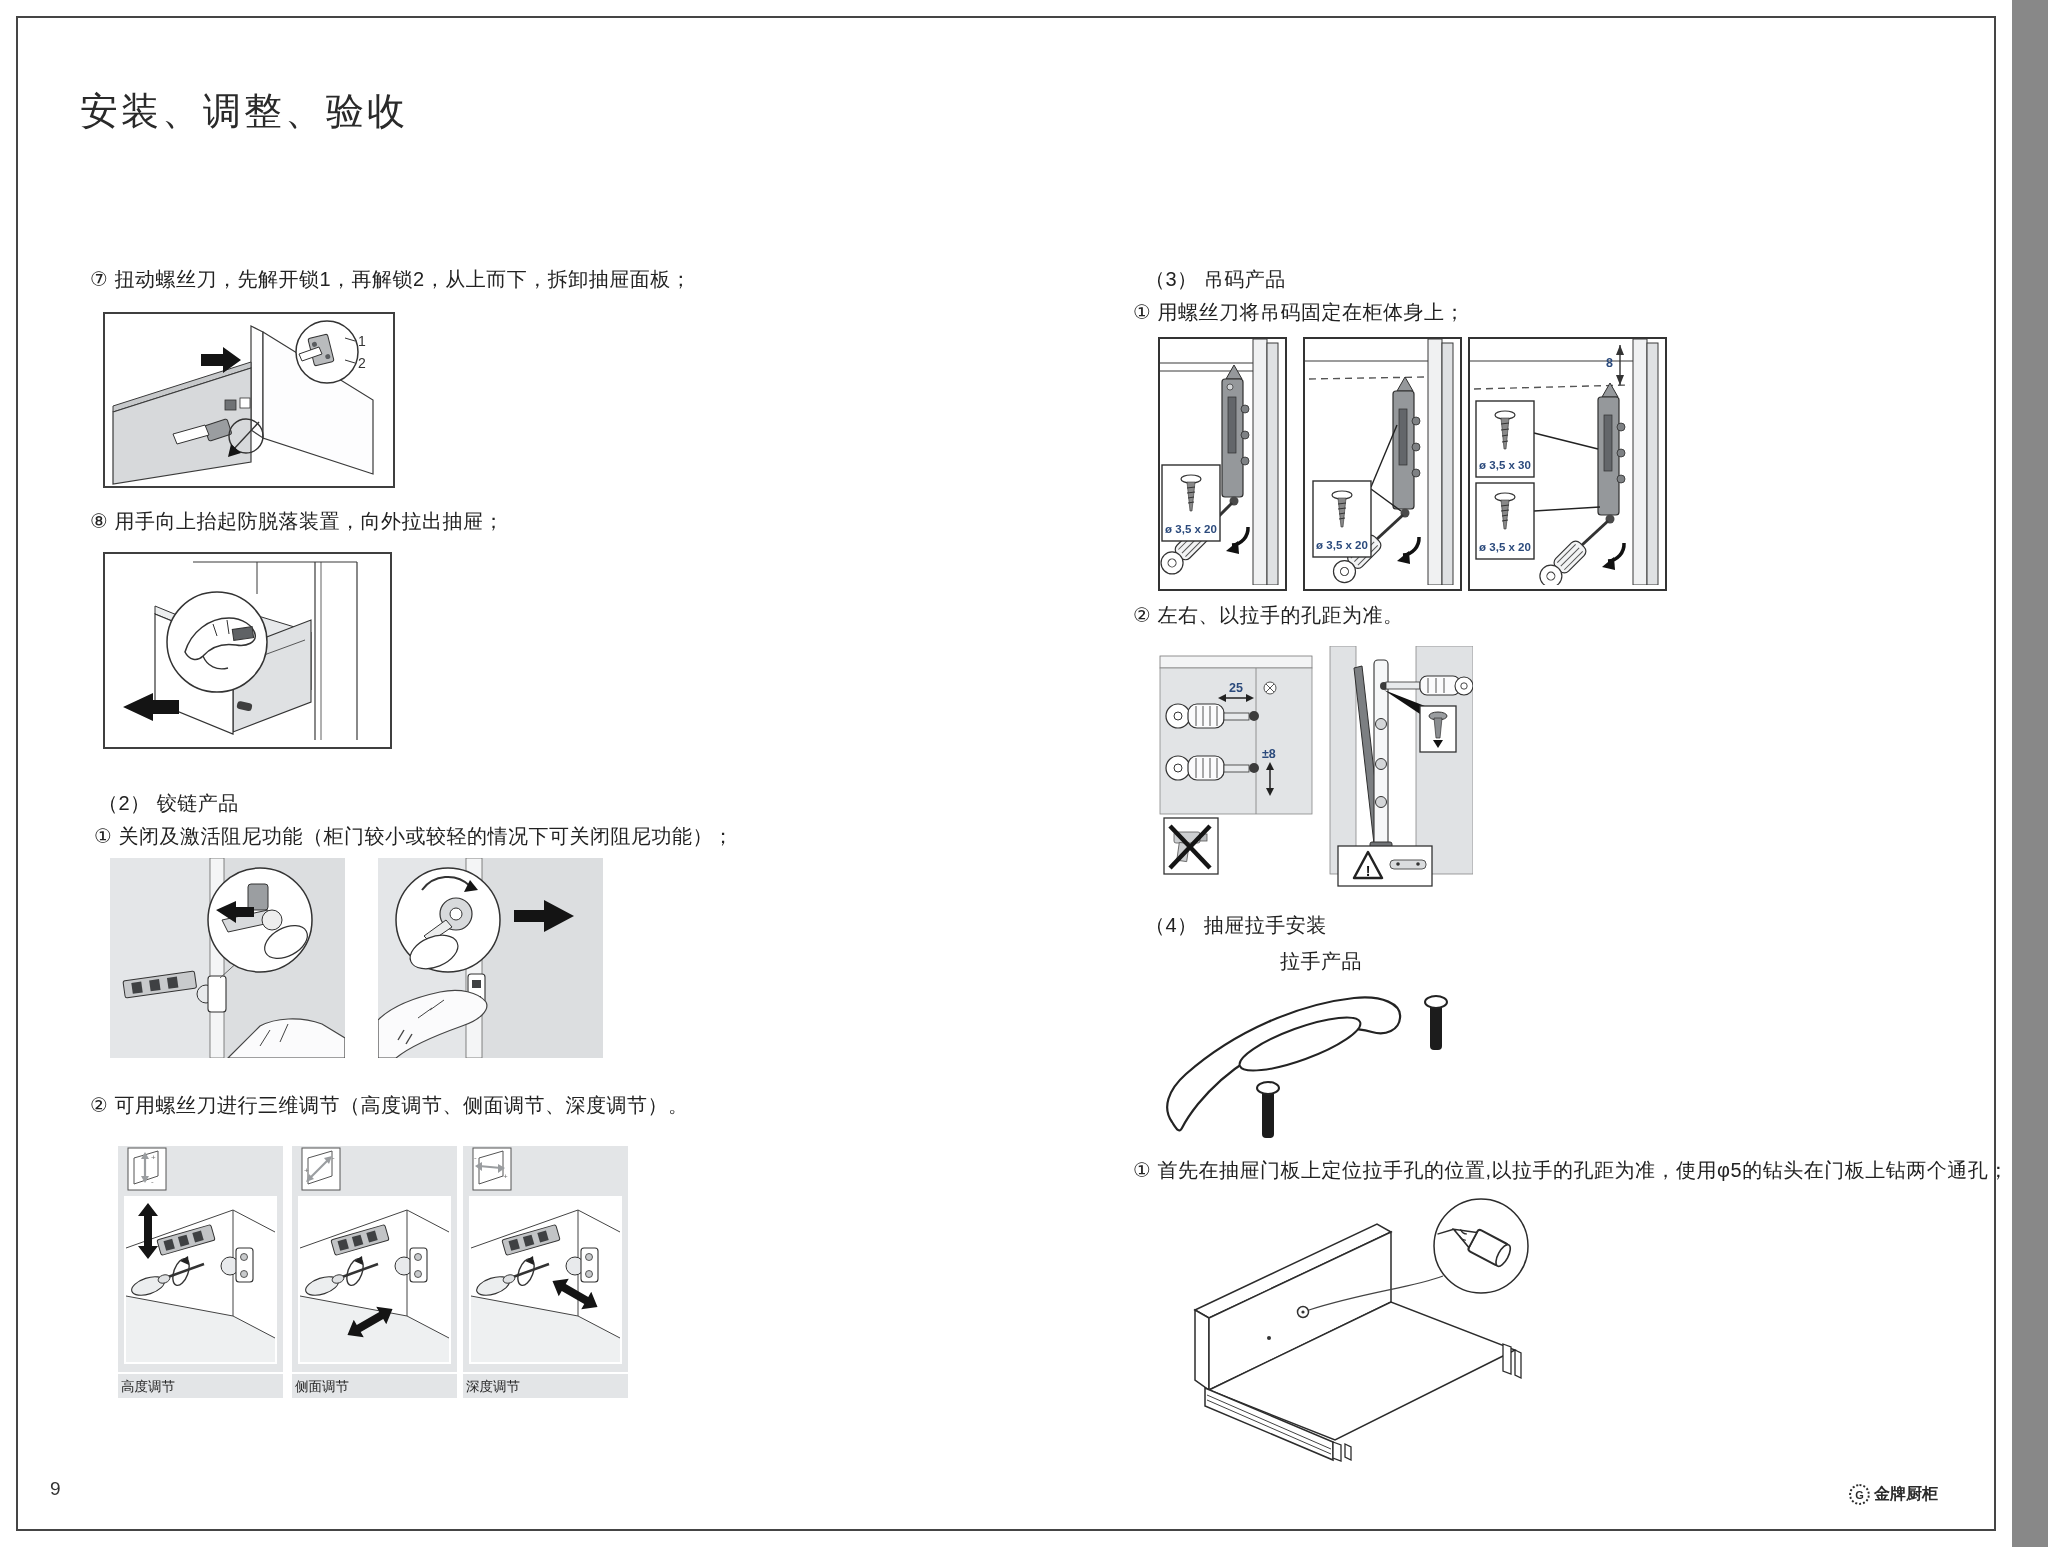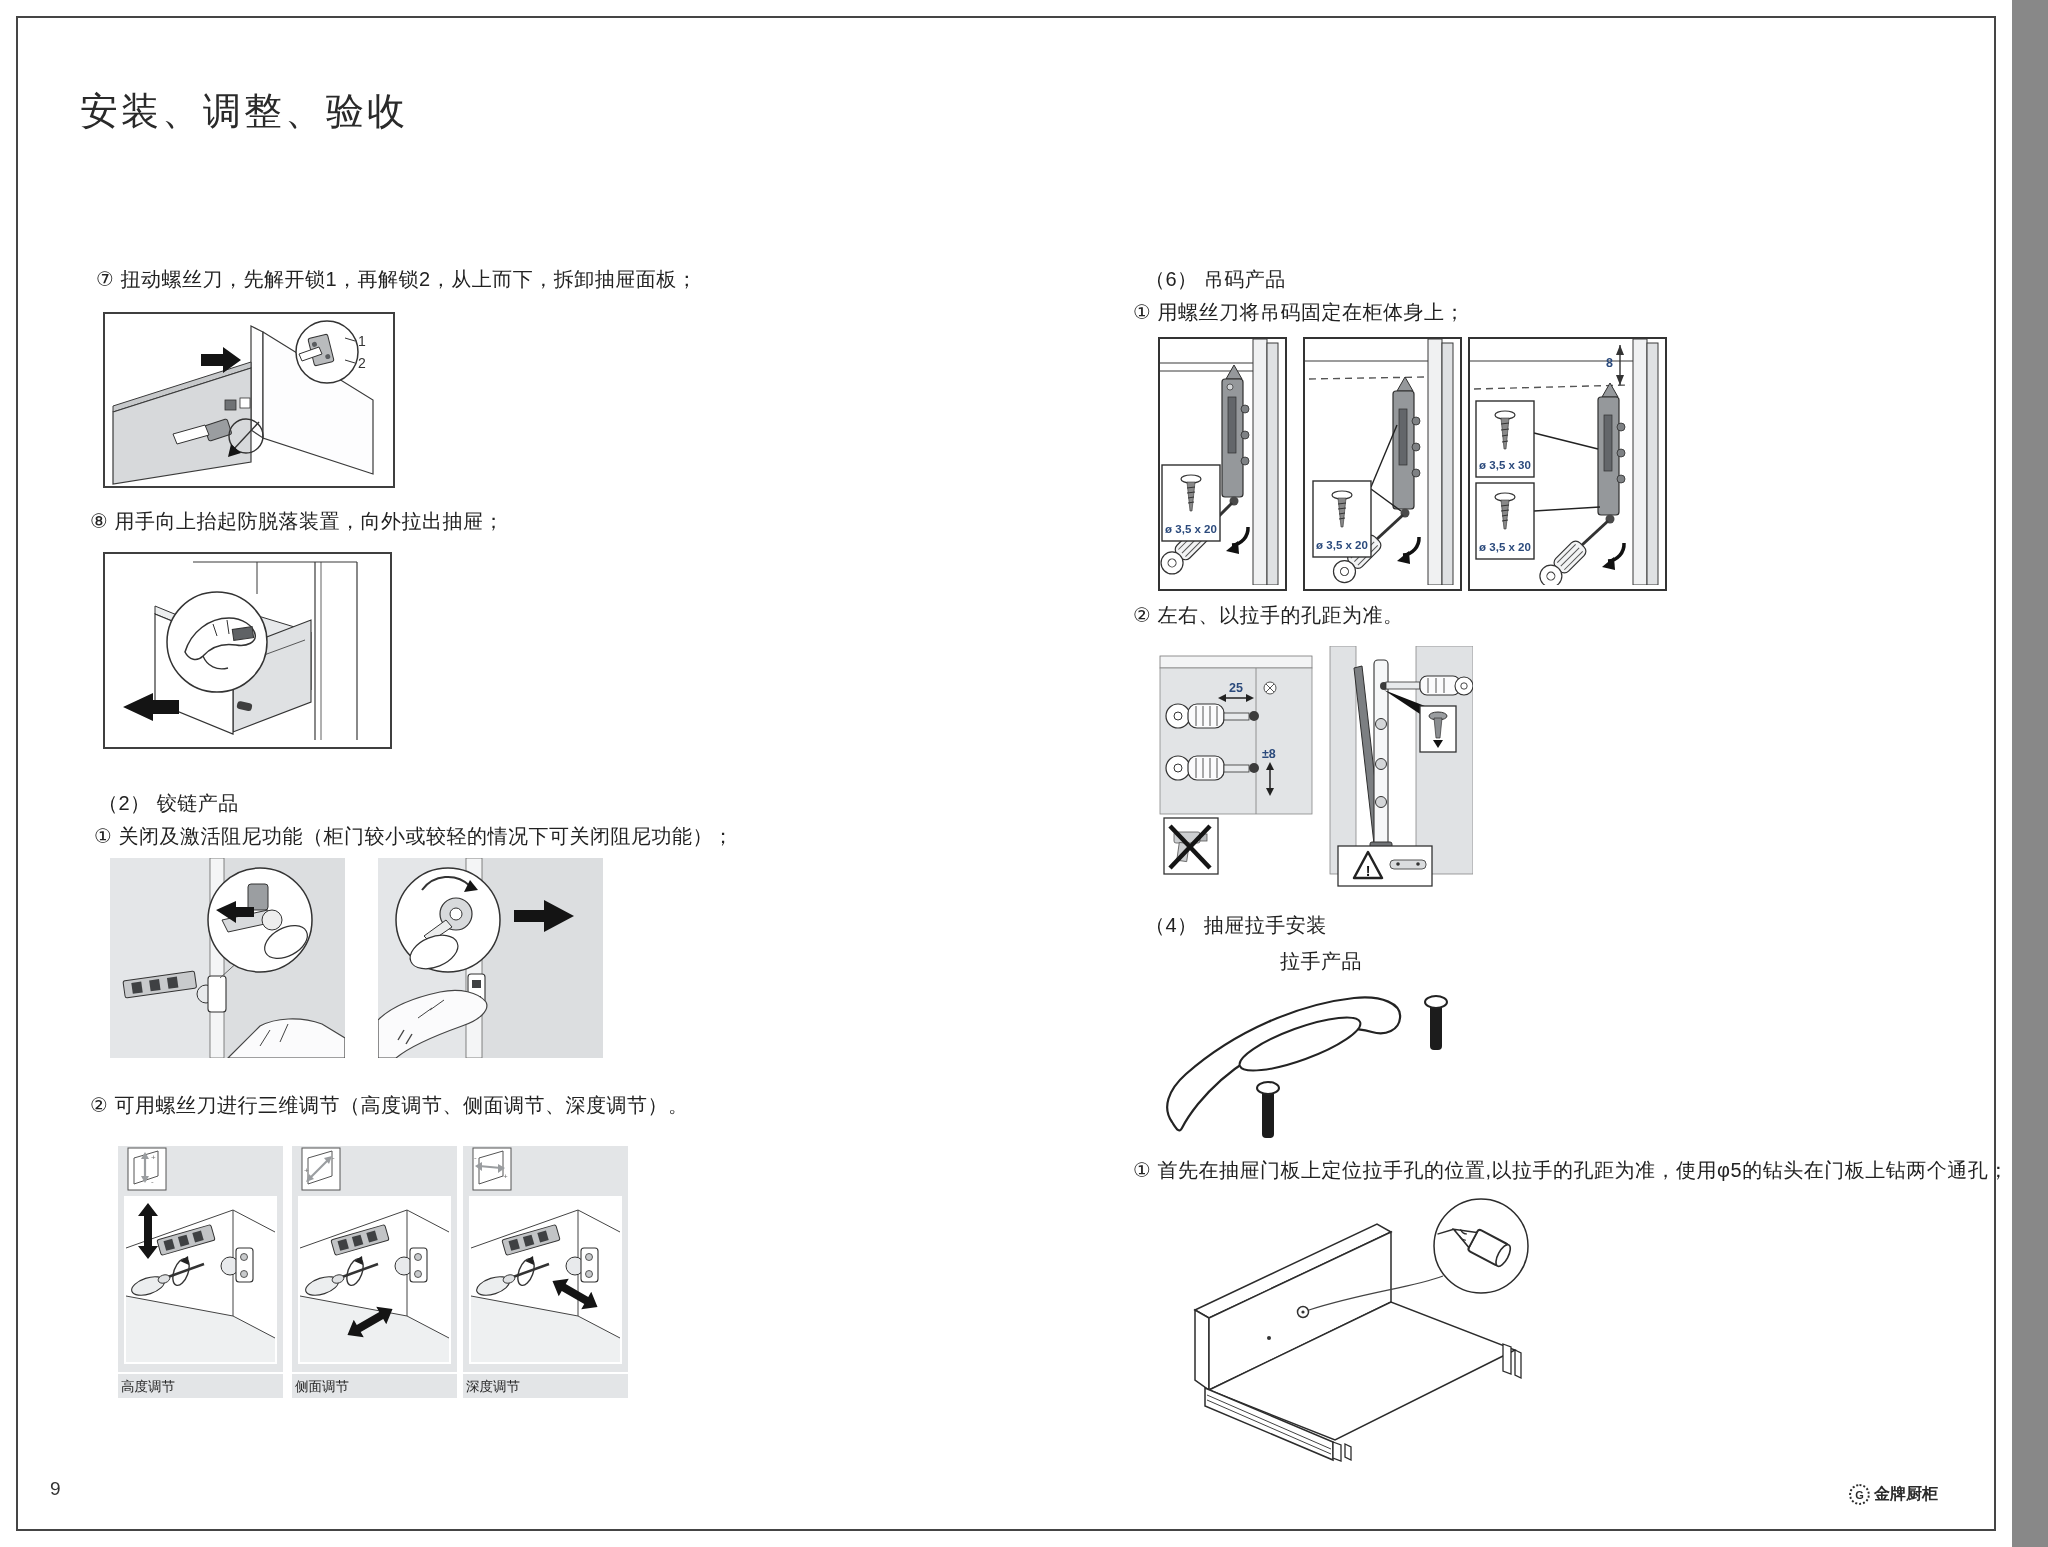--- a/index.html
+++ b/index.html
@@ -22,21 +22,21 @@
   .logo .g{display:inline-flex;align-items:center;justify-content:center;width:17px;height:17px;border:2px dotted #2b2b2b;border-radius:50%;font-size:11px;font-weight:bold;}
 </style>
 </head>
 <body>
 
 <div class="page">
   <div class="frame"></div>
 
   <div class="title">安装、调整、验收</div>
 
-  <div class="t" style="left:90px;top:266px;margin-left:6px;">⑦ 扭动螺丝刀，先解开锁1，再解锁2，从上而下，拆卸抽屉面板；</div>
+  <div class="t" style="left:90px;top:266px;">⑦ 扭动螺丝刀，先解开锁1，再解锁2，从上而下，拆卸抽屉面板；</div>
 
   <div class="illus-box" style="left:103px;top:312px;width:288px;height:172px;">
     <svg width="288" height="172" viewBox="0 0 288 172">
       <polygon points="146,12 158,18 158,124 146,116" fill="#fdfdfe" stroke="#3a3a3a" stroke-width="1.2"></polygon>
       <polygon points="158,18 268,86 268,160 158,124" fill="#fdfdfe" stroke="#3a3a3a" stroke-width="1.2"></polygon>
       <polygon points="8,92 146,48 146,54 8,98" fill="#c7c9cb" stroke="#3a3a3a" stroke-width="1"></polygon>
       <polygon points="8,98 146,54 146,148 8,170" fill="#d7d9db" stroke="#3a3a3a" stroke-width="1.2"></polygon>
       <polygon points="96,40 118,40 118,33 136,46 118,59 118,52 96,52" fill="#141414"></polygon>
       <rect x="120" y="86" width="11" height="10" fill="#6f7275" stroke="#333" stroke-width="0.8"></rect>
       <rect x="135" y="84" width="10" height="10" fill="#fff" stroke="#333" stroke-width="0.8"></rect>
@@ -282,21 +282,21 @@
           </g>
         <polygon points="70,110 62,115 71,119" fill="#222"></polygon>
       </g>
       <g transform="translate(112,148) rotate(120)">
         <polygon points="0,-26 10,-13 4,-13 4,13 10,13 0,26 -10,13 -4,13 -4,-13 -10,-13" fill="#141414"></polygon>
       </g>
     </svg>
     <div class="adj-caption">深度调节</div>
   </div>
 
-  <div class="t" style="left:1145px;top:266px;">（6） 吊码产品</div>
+  <div class="t" style="left:1145px;top:266px;">（3） 吊码产品</div>
   <div class="t" style="left:1133px;top:299px;">① 用螺丝刀将吊码固定在柜体身上；</div>
 
   <div class="bracket-box" style="left:1158px;top:337px;width:125px;height:250px;">
     <svg width="121" height="246" viewBox="0 0 121 246">
       <rect x="93" y="0" width="14" height="246" fill="#f0f1f2" stroke="#3a3a3a" stroke-width="1"></rect>
       <rect x="107" y="4" width="11" height="242" fill="#dfe1e3" stroke="#3a3a3a" stroke-width="1"></rect>
       <line x1="0" y1="24" x2="93" y2="24" stroke="#3a3a3a" stroke-width="1.2"></line>
       <line x1="0" y1="32" x2="93" y2="32" stroke="#3a3a3a" stroke-width="1"></line>
       <g>
         <polygon points="66,40 74,26 82,40" fill="#95989b" stroke="#2f2f2f" stroke-width="1"></polygon>

